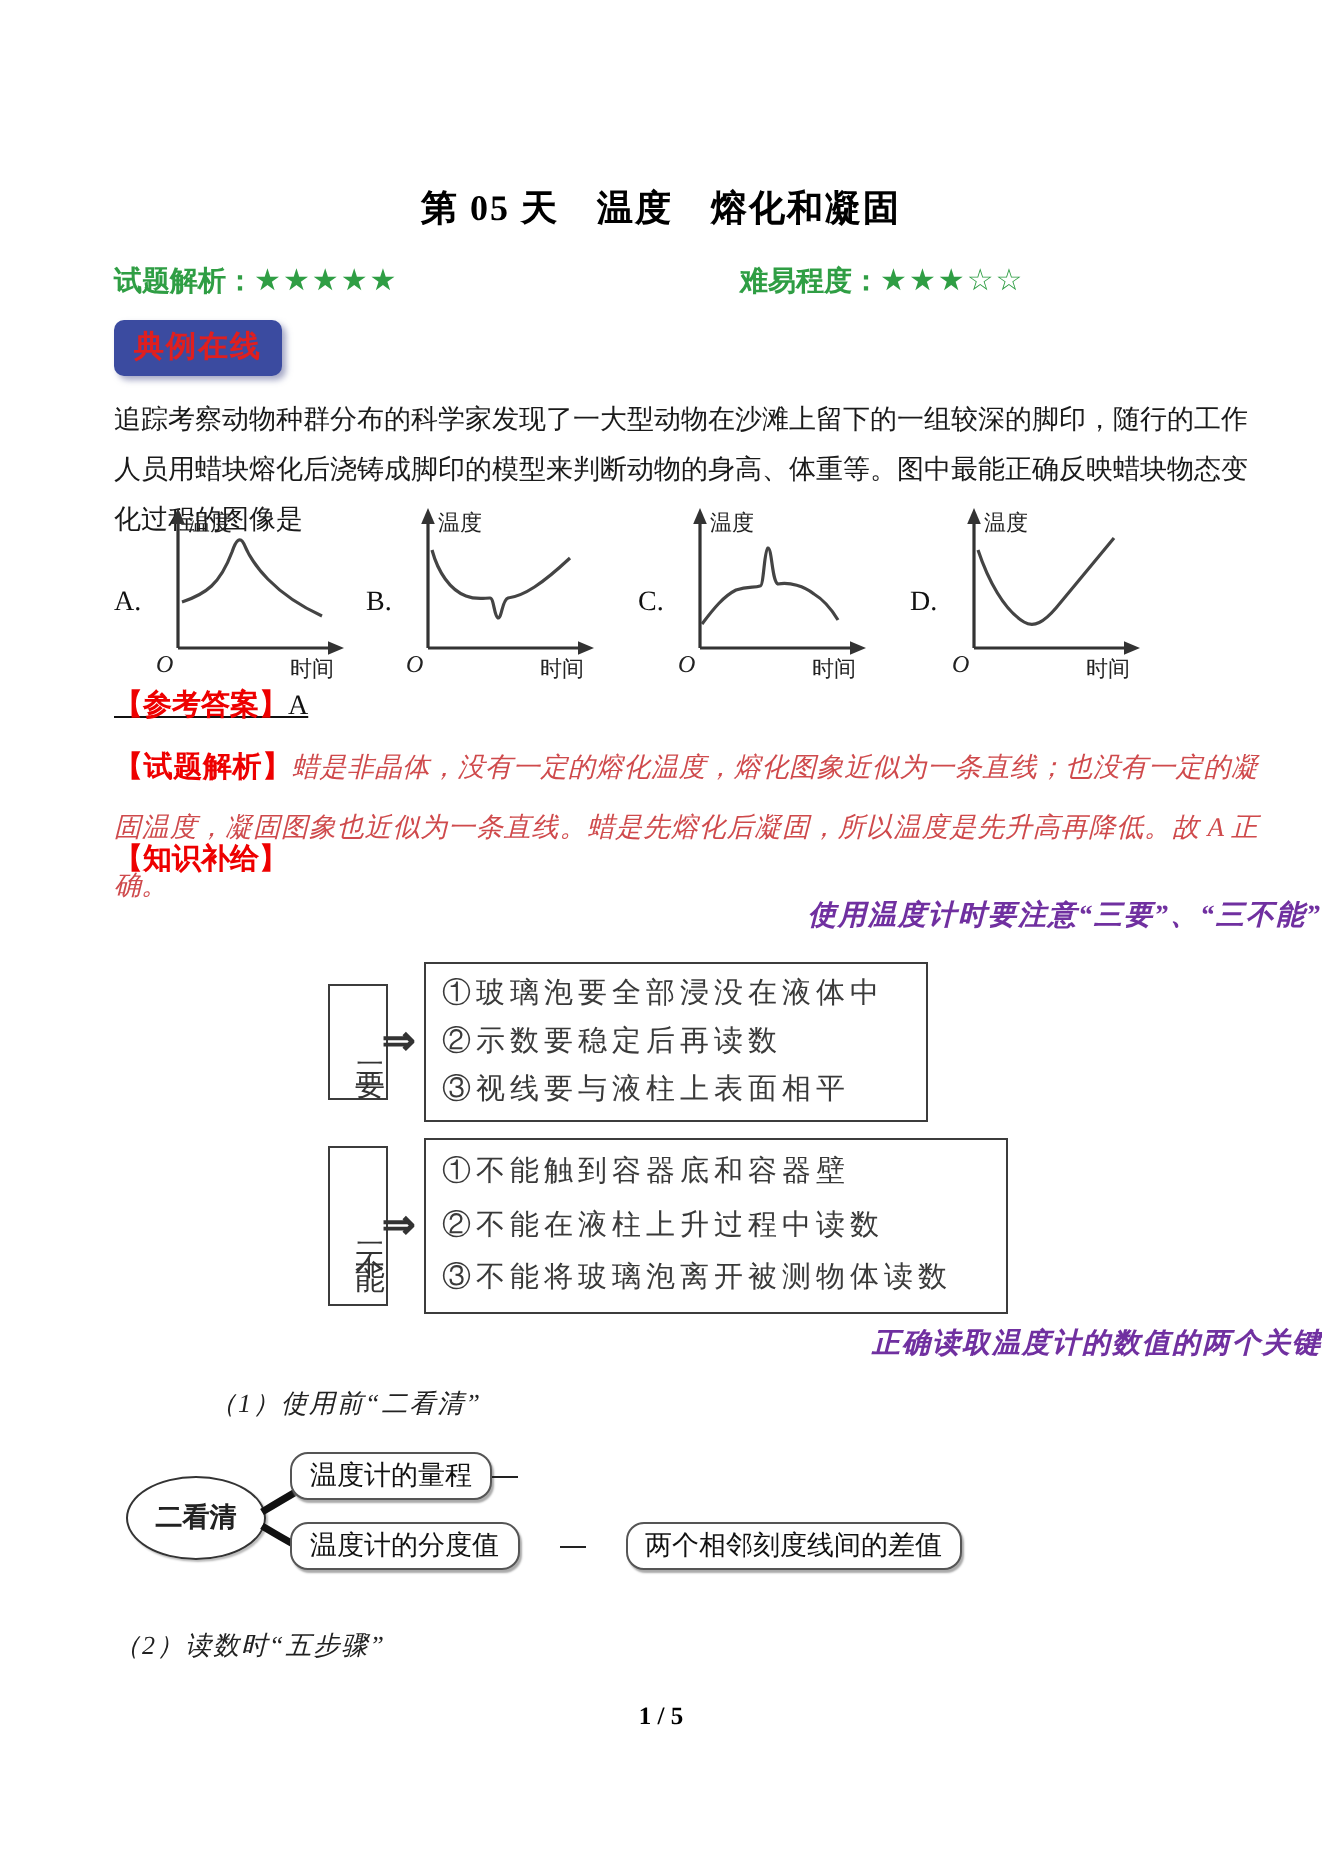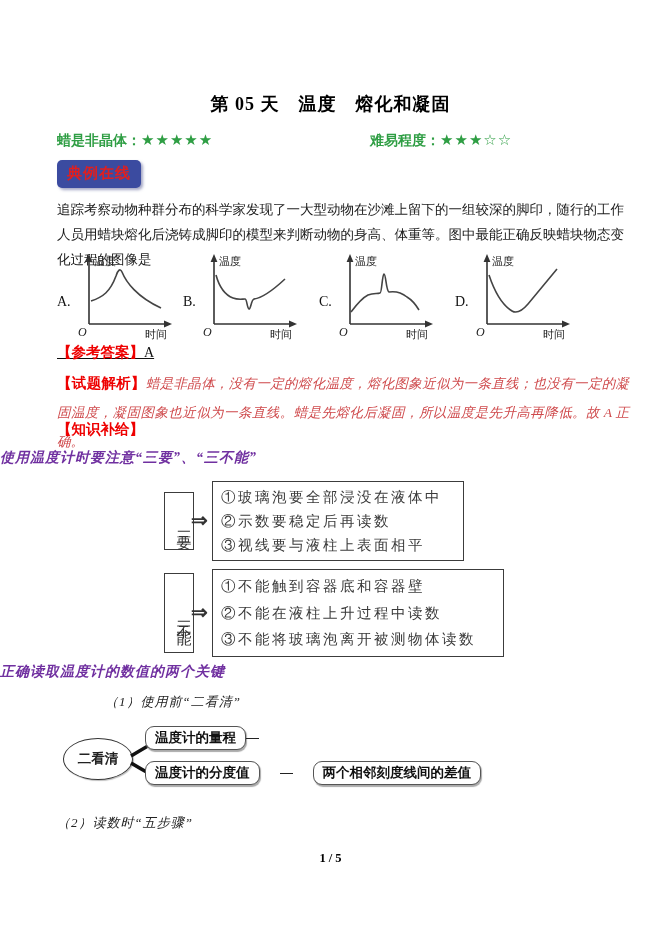--- a/index.html
+++ b/index.html
@@ -34,21 +34,21 @@
   .opt-label { font-size:14px; color:#111; margin-right:2px; margin-top:10px; }
   .answer-line { position:absolute; top:343px; left:57px; font-size:14px; color:#111;text-decoration:underline; }
   .red-label { color:#ee0000; font-weight:bold; font-size:14.5px; }
   .analysis {
     position:absolute; top:369px; left:57px; width:572px;
     font-size:13.5px; line-height:29px; text-align:justify;
   }
   .analysis-text { color:#cf4a4c; font-style:italic; }
   .knowledge-label { position:absolute; top:420px; left:57px; }
   .purple-heading {
-    position:absolute; left:0; width:100%; text-align:left;
+    position:absolute; left:0; width:100%; text-align:right;
     color:#7030a0; font-weight:bold; font-style:italic; font-size:14px;
     letter-spacing:1px;
   }
   .ph1 { top:449px; } .ph2 { top:663px; }
   .must-diagram, .cannot-diagram { position:absolute; left:0; width:661px; }
   .must-diagram { top:481px; height:80px; }
   .cannot-diagram { top:569px; height:88px; }
   .vbox {
     position:absolute; left:164px; border:1.5px solid #3c3c3c;
     writing-mode:vertical-rl; text-orientation:upright;
@@ -76,37 +76,37 @@
     border:1.6px solid #333; border-radius:50%;
     display:flex; align-items:center; justify-content:center;
     font-weight:bold; font-size:13.5px; color:#222;
     box-shadow:1px 1px 1px #bbb;
   }
   .fan-arrows { position:absolute; left:72px; top:0; }
   .lc-row { position:absolute; display:flex; align-items:center; }
   .lc-row1 { left:88px; top:5px; } .lc-row2 { left:88px; top:40px;gap:20px; }
   .rbox {
     border:1.5px solid #555; border-radius:9px; padding:2px 9px;
-    font-weight:bold; font-size:13.5px; color:#111; white-space:nowrap;
+    font-weight:normal; font-size:13.5px; color:#111; white-space:nowrap;
     box-shadow:1px 1.5px 1px #aaa; background:#fff;
   }
   .connector { width:13px; height:0; border-top:1.6px solid #222; }
   .page-number { position:absolute; top:851px; left:0; width:100%; text-align:center; font-weight:bold; font-size:12.5px; color:#000; }
   svg text { fill:#222; font-family:"Liberation Serif", serif; }
 </style>
 </head>
 <body>
 
 <div class="page">
 
   <div class="title">第 05 天　温度　熔化和凝固</div>
 
   <div class="meta-row">
     <div class="meta freq">
-      <span>蜡是非晶体：</span><span class="stars">★★★★★</span>
+      <span>试题解析：</span><span class="stars">★★★★★</span>
     </div>
     <div class="meta diff">
       <span>难易程度：</span><span class="stars">★★★☆☆</span>
     </div>
   </div>
 
   <div class="badge">典例在线</div>
 
   <p class="question">追踪考察动物种群分布的科学家发现了一大型动物在沙滩上留下的一组较深的脚印，随行的工作人员用蜡块熔化后浇铸成脚印的模型来判断动物的身高、体重等。图中最能正确反映蜡块物态变化过程的图像是</p>
 

